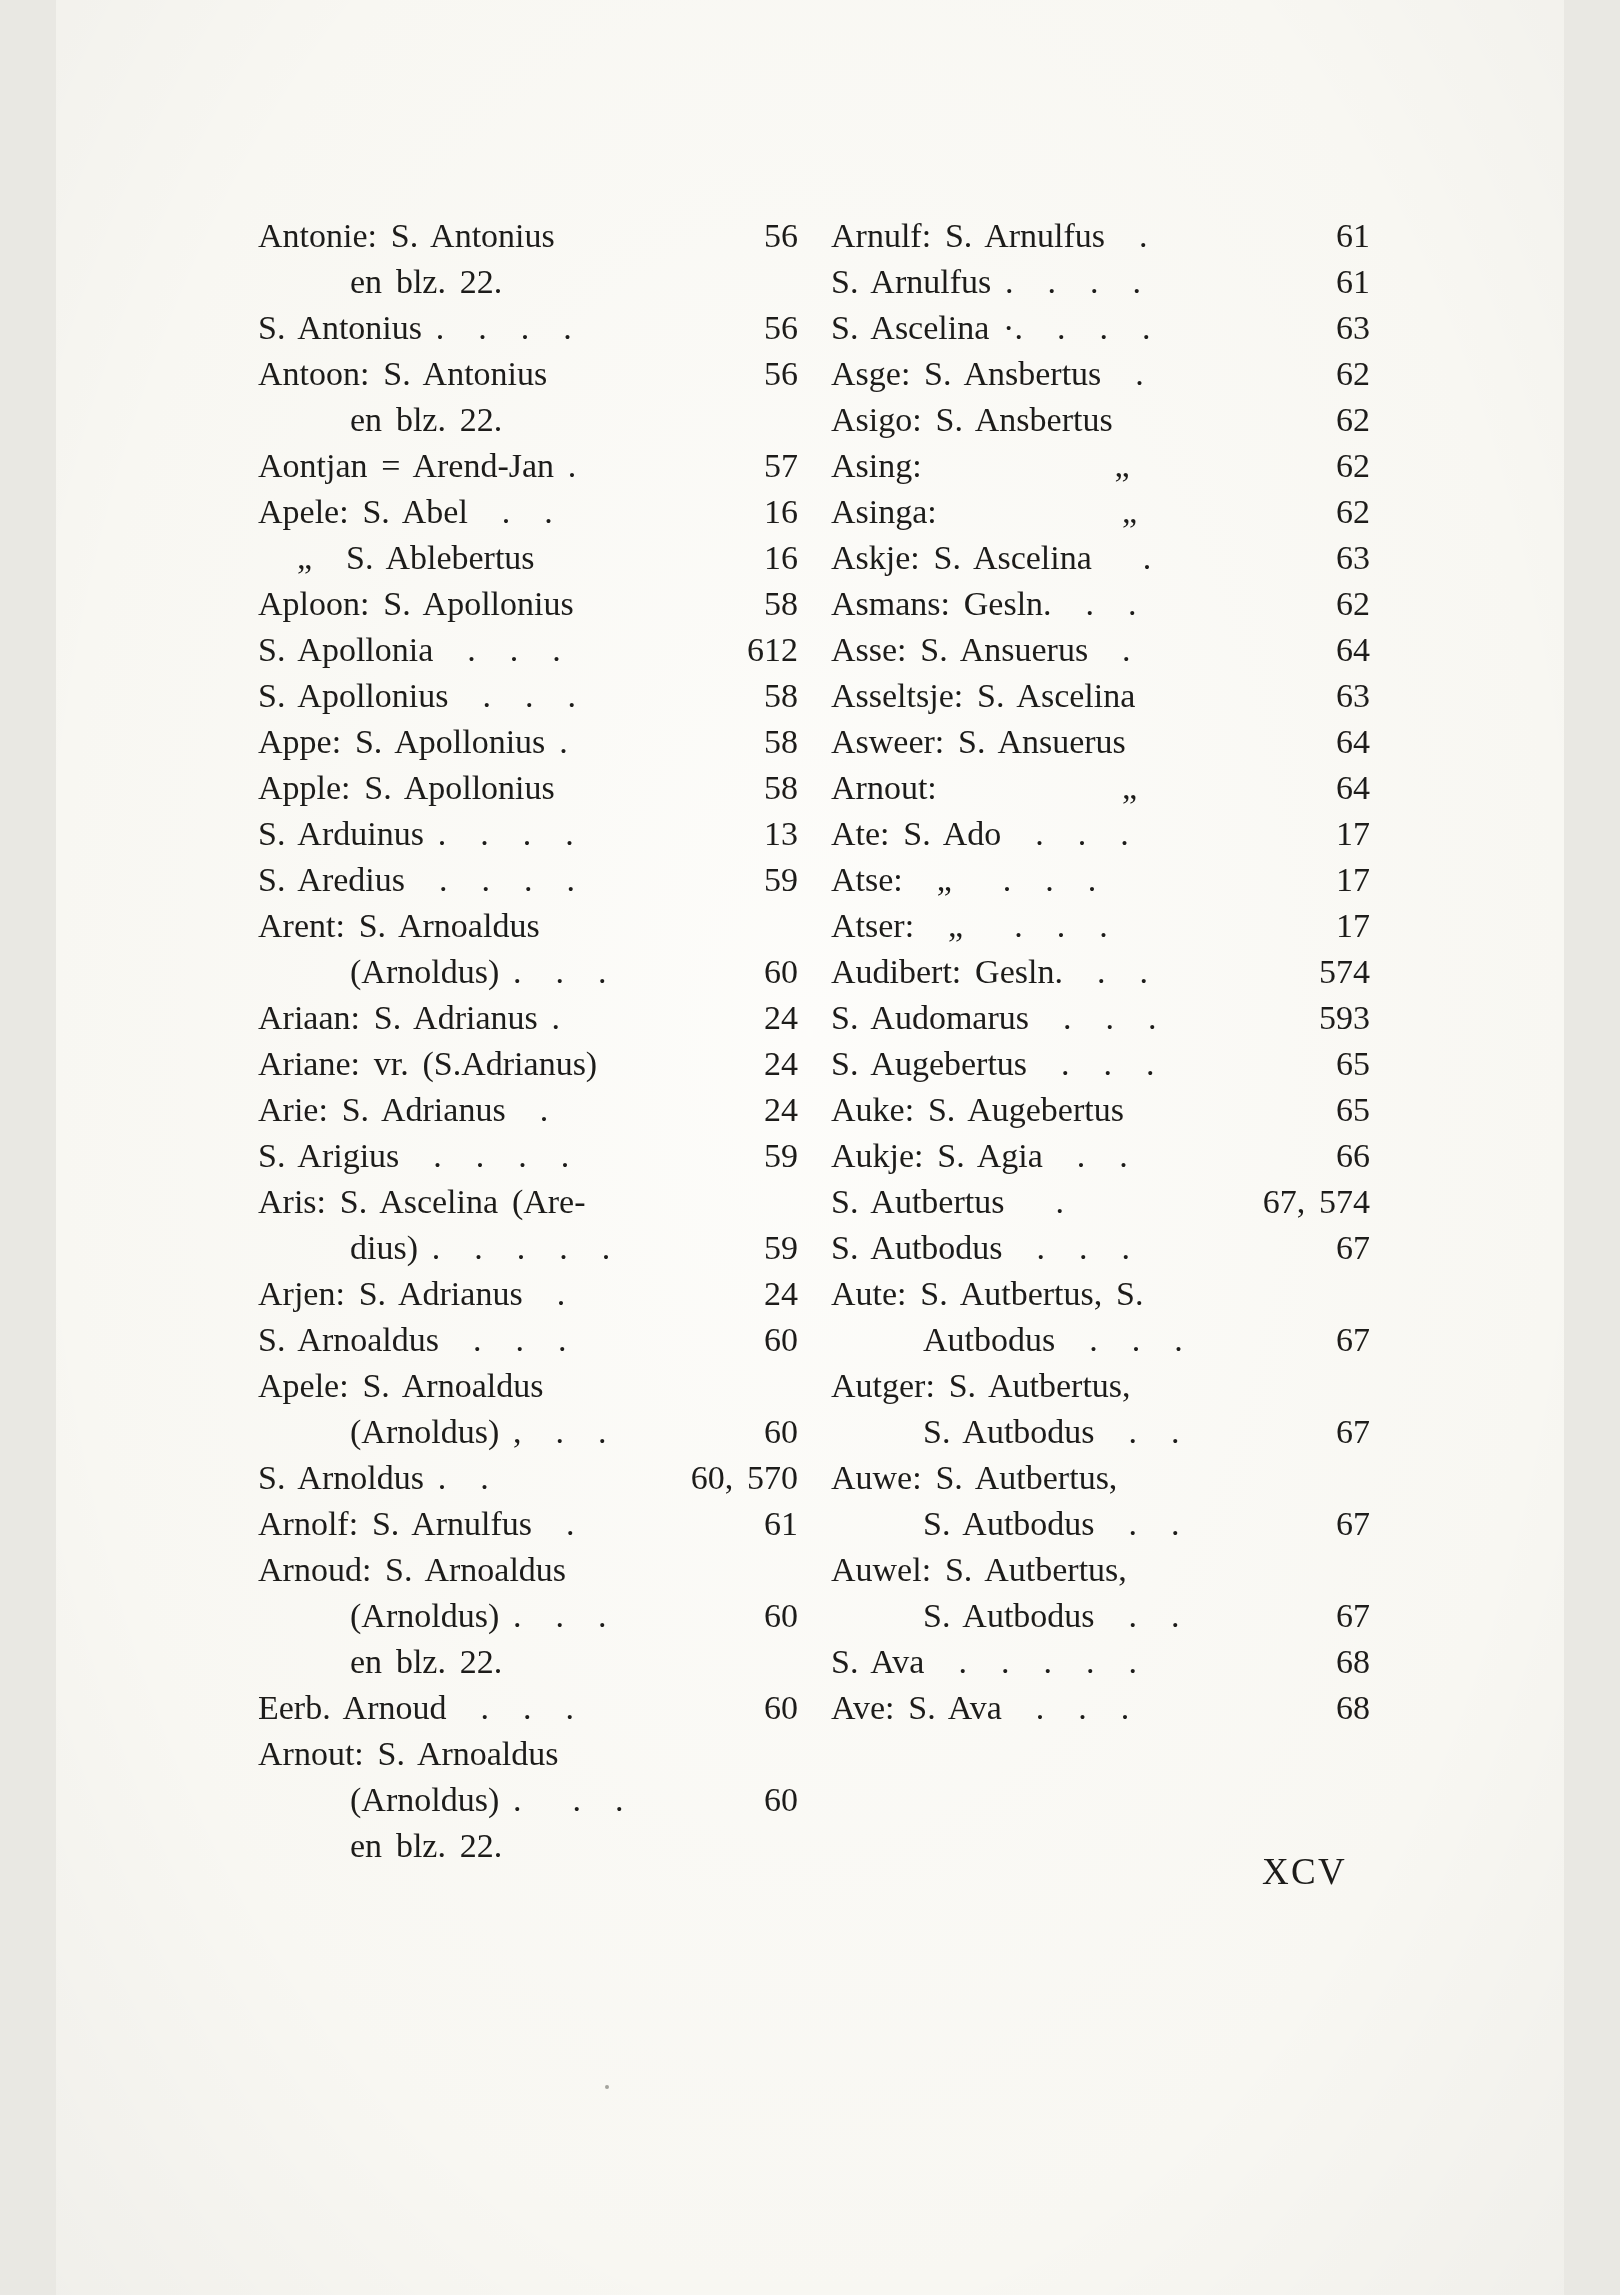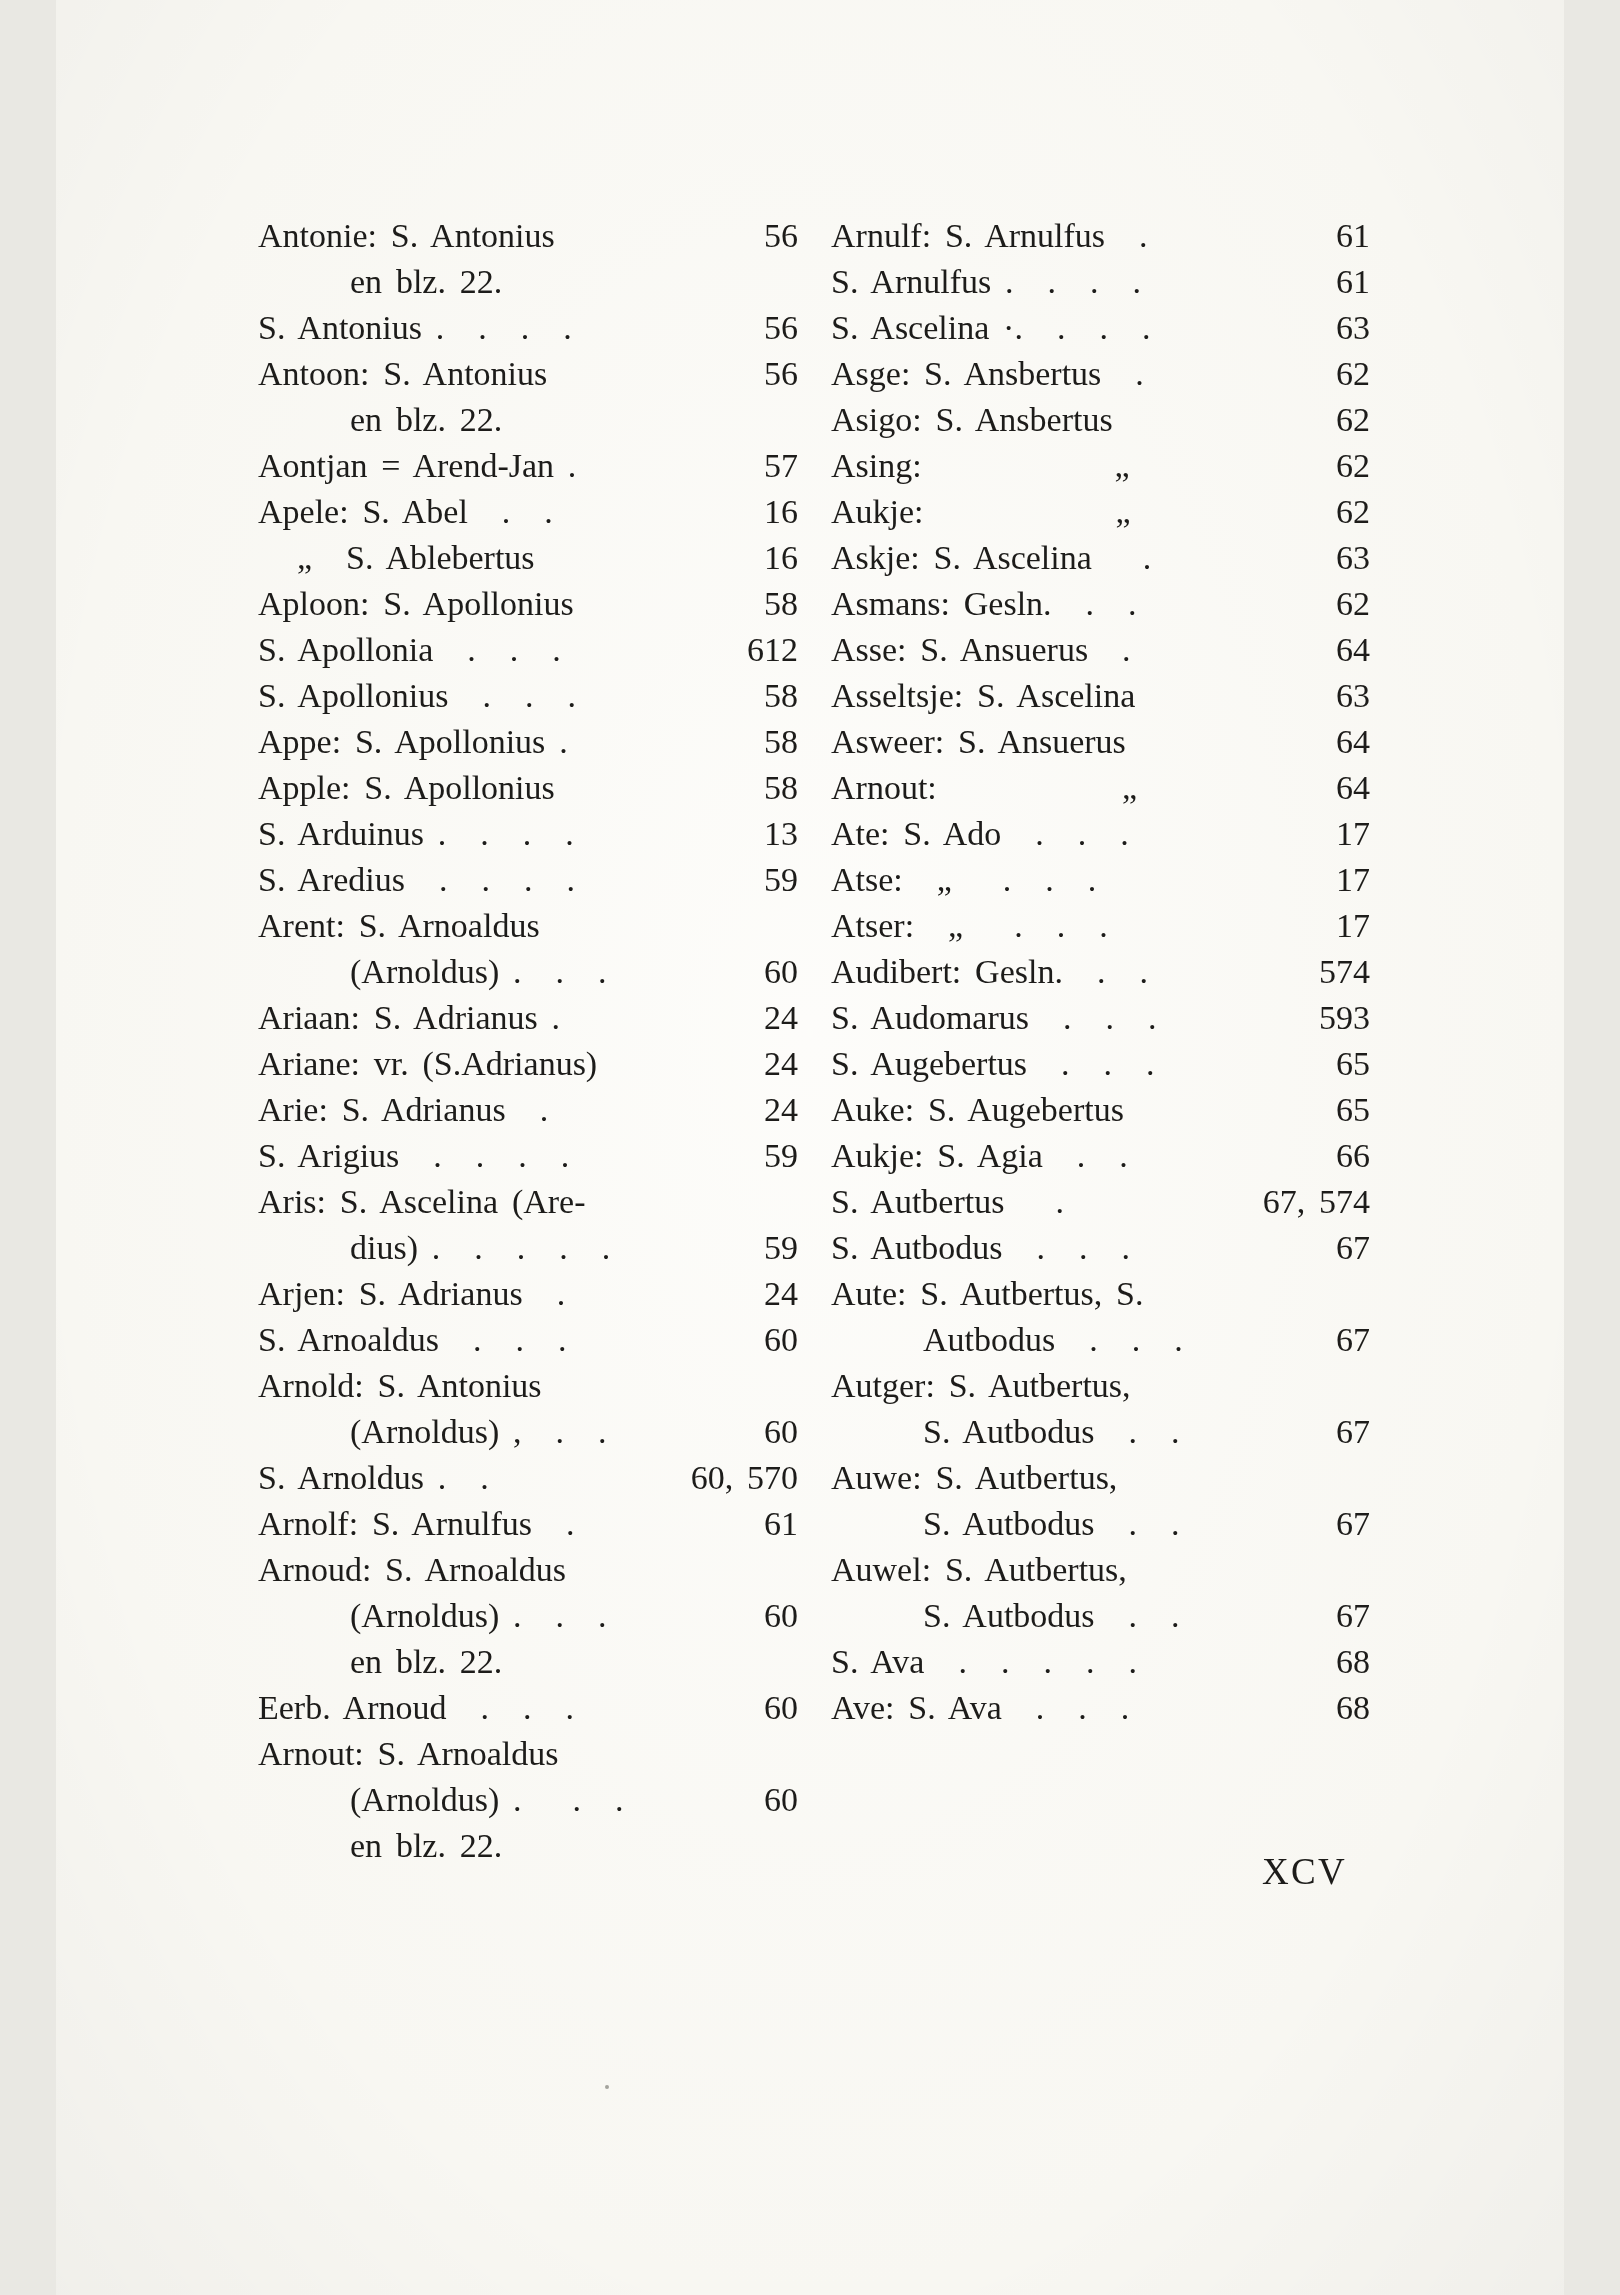--- a/index.html
+++ b/index.html
@@ -182,21 +182,21 @@
         </div>
         <div class="line">
           <span class="entry-text">Arjen:  S.  Adrianus .</span>
           <span class="page-num">24</span>
         </div>
         <div class="line">
           <span class="entry-text">S.  Arnoaldus .  .  .</span>
           <span class="page-num">60</span>
         </div>
         <div class="line">
-          <span class="entry-text">Arnold:  S.  Antonius</span>
+          <span class="entry-text">Apele:  S.  Arnoaldus</span>
           <span class="page-num"></span>
         </div>
         <div class="line indent-1">
           <span class="entry-text">(Arnoldus) ,  .  .</span>
           <span class="page-num">60</span>
         </div>
         <div class="line">
           <span class="entry-text">S.  Arnoldus .  .</span>
           <span class="page-num">60,  570</span>
         </div>
@@ -253,21 +253,21 @@
         <div class="line">
           <span class="entry-text">Asigo:   S.   Ansbertus</span>
           <span class="page-num">62</span>
         </div>
         <div class="line">
           <span class="entry-text">Asing:</span>
           <span class="ditto">„</span>
           <span class="page-num">62</span>
         </div>
         <div class="line">
-          <span class="entry-text">Aukje:</span>
+          <span class="entry-text">Asinga:</span>
           <span class="ditto">„</span>
           <span class="page-num">62</span>
         </div>
         <div class="line">
           <span class="entry-text">Askje:  S.  Ascelina  .</span>
           <span class="page-num">63</span>
         </div>
         <div class="line">
           <span class="entry-text">Asmans:  Gesln. .  .</span>
           <span class="page-num">62</span>

